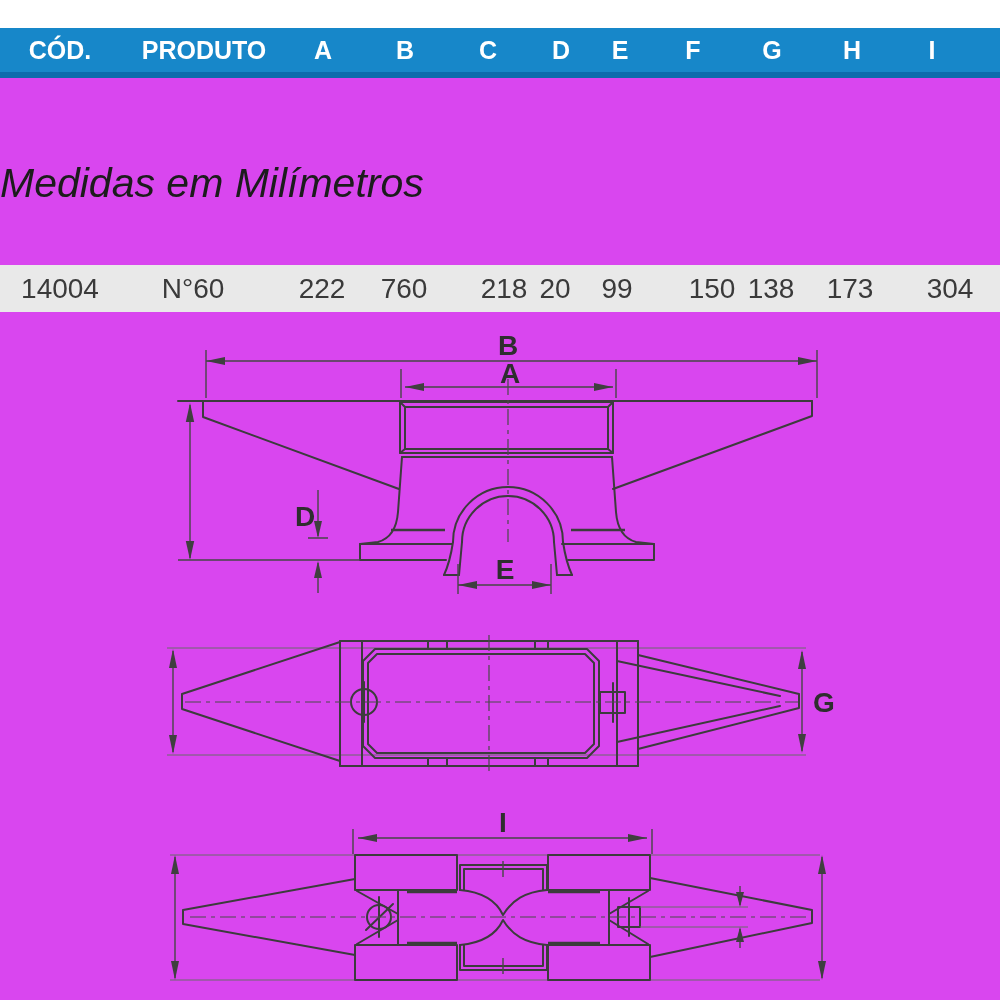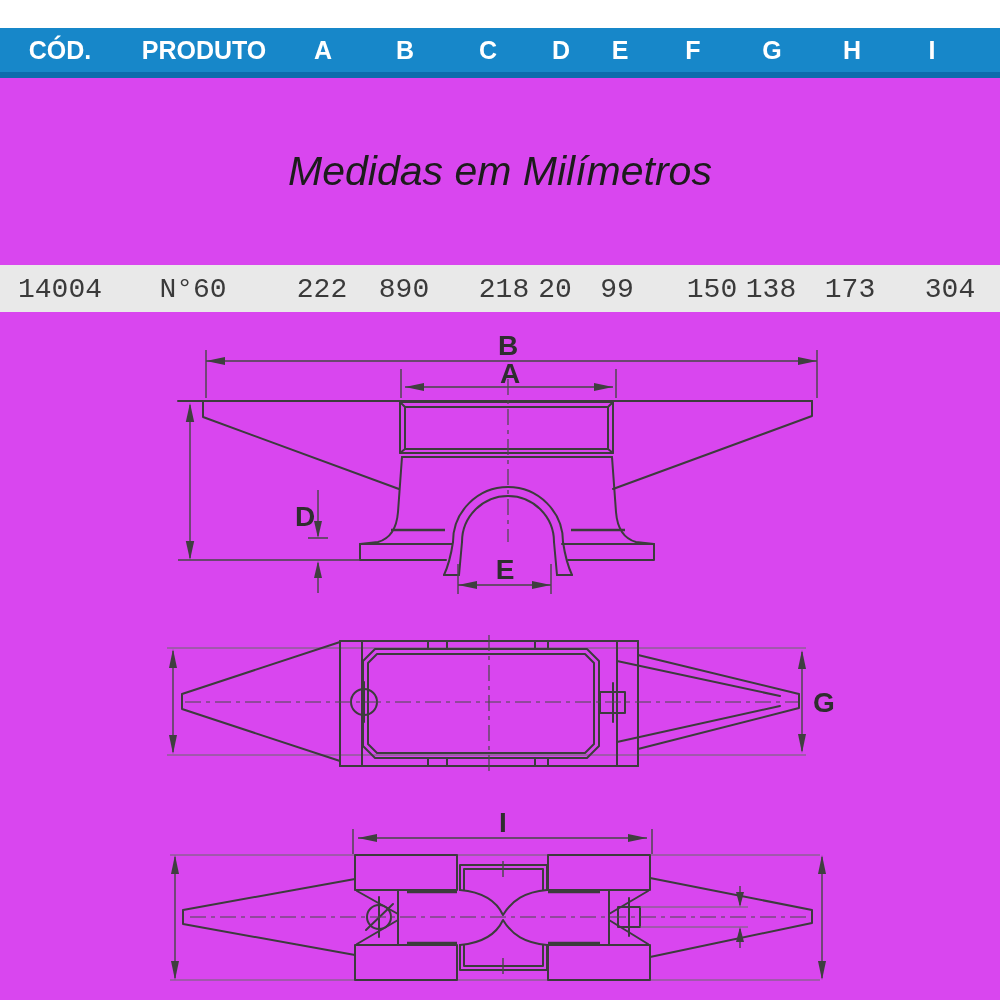--- a/index.html
+++ b/index.html
@@ -6,23 +6,23 @@
   .page{position:relative;width:1000px;height:1000px;background:#d946ef;overflow:hidden;
         font-family:"Liberation Sans",sans-serif;margin-top:28px;}
   
   .thead{position:absolute;left:0;top:0;width:1000px;height:44px;background:#1787c9;}
   .thead-stripe{position:absolute;left:0;top:44px;width:1000px;height:6px;background:#0d6bad;}
   .hcell{position:absolute;top:50%;transform:translate(-50%,-50%);color:#ffffff;
          font-size:25px;font-weight:bold;white-space:nowrap;}
   
   .trow{position:absolute;left:0;top:237px;width:1000px;height:47px;background:#e9e9e9;}
   .rcell{position:absolute;top:50%;transform:translate(-50%,-50%);color:#3a3a3a;
-         font-size:28px;white-space:nowrap;font-family:Liberation Mono, monospace;}
+         font-size:28px;white-space:nowrap;}
   
-  .title{position:absolute;left:0;top:120px;width:1000px;text-align:center;
+  .title{position:absolute;left:0;top:132px;width:1000px;text-align:left;
          font-size:41px;font-style:italic;font-weight:500;color:#1c1c1c;}
   
   svg.diagram{position:absolute;left:0;top:0;}
   .outline{stroke:#3c3c3c;stroke-width:2;fill:none;stroke-linecap:round;stroke-linejoin:round;}
   .thinline{stroke:#6a6a6a;stroke-width:1;fill:none;}
   .dimline{stroke:#474747;stroke-width:1.4;fill:none;}
   .hiddenline{stroke:#3c3c3c;stroke-width:2.6;fill:none;}
   .cline{stroke:#4a4a4a;stroke-width:1.2;fill:none;stroke-dasharray:16 5 4 5;}
   .arrow{fill:#3f3f3f;stroke:none;}
   .dimlabel{font-family:"Liberation Sans",sans-serif;font-size:28px;font-weight:bold;
@@ -47,21 +47,21 @@
     <span class="hcell" style="left:932px">I</span>
   </div>
   <div class="thead-stripe"></div>
 
   <div class="title">Medidas em Milímetros</div>
 
   <div class="trow">
     <span class="rcell" style="left:60px">14004</span>
     <span class="rcell" style="left:193px">N°60</span>
     <span class="rcell" style="left:322px">222</span>
-    <span class="rcell" style="left:404px">890</span>
+    <span class="rcell" style="left:404px">760</span>
     <span class="rcell" style="left:504px">218</span>
     <span class="rcell" style="left:555px">20</span>
     <span class="rcell" style="left:617px">99</span>
     <span class="rcell" style="left:712px">150</span>
     <span class="rcell" style="left:771px">138</span>
     <span class="rcell" style="left:850px">173</span>
     <span class="rcell" style="left:950px">304</span>
   </div>
 
   <svg class="diagram" width="1000" height="1000" viewBox="0 0 1000 1000">

